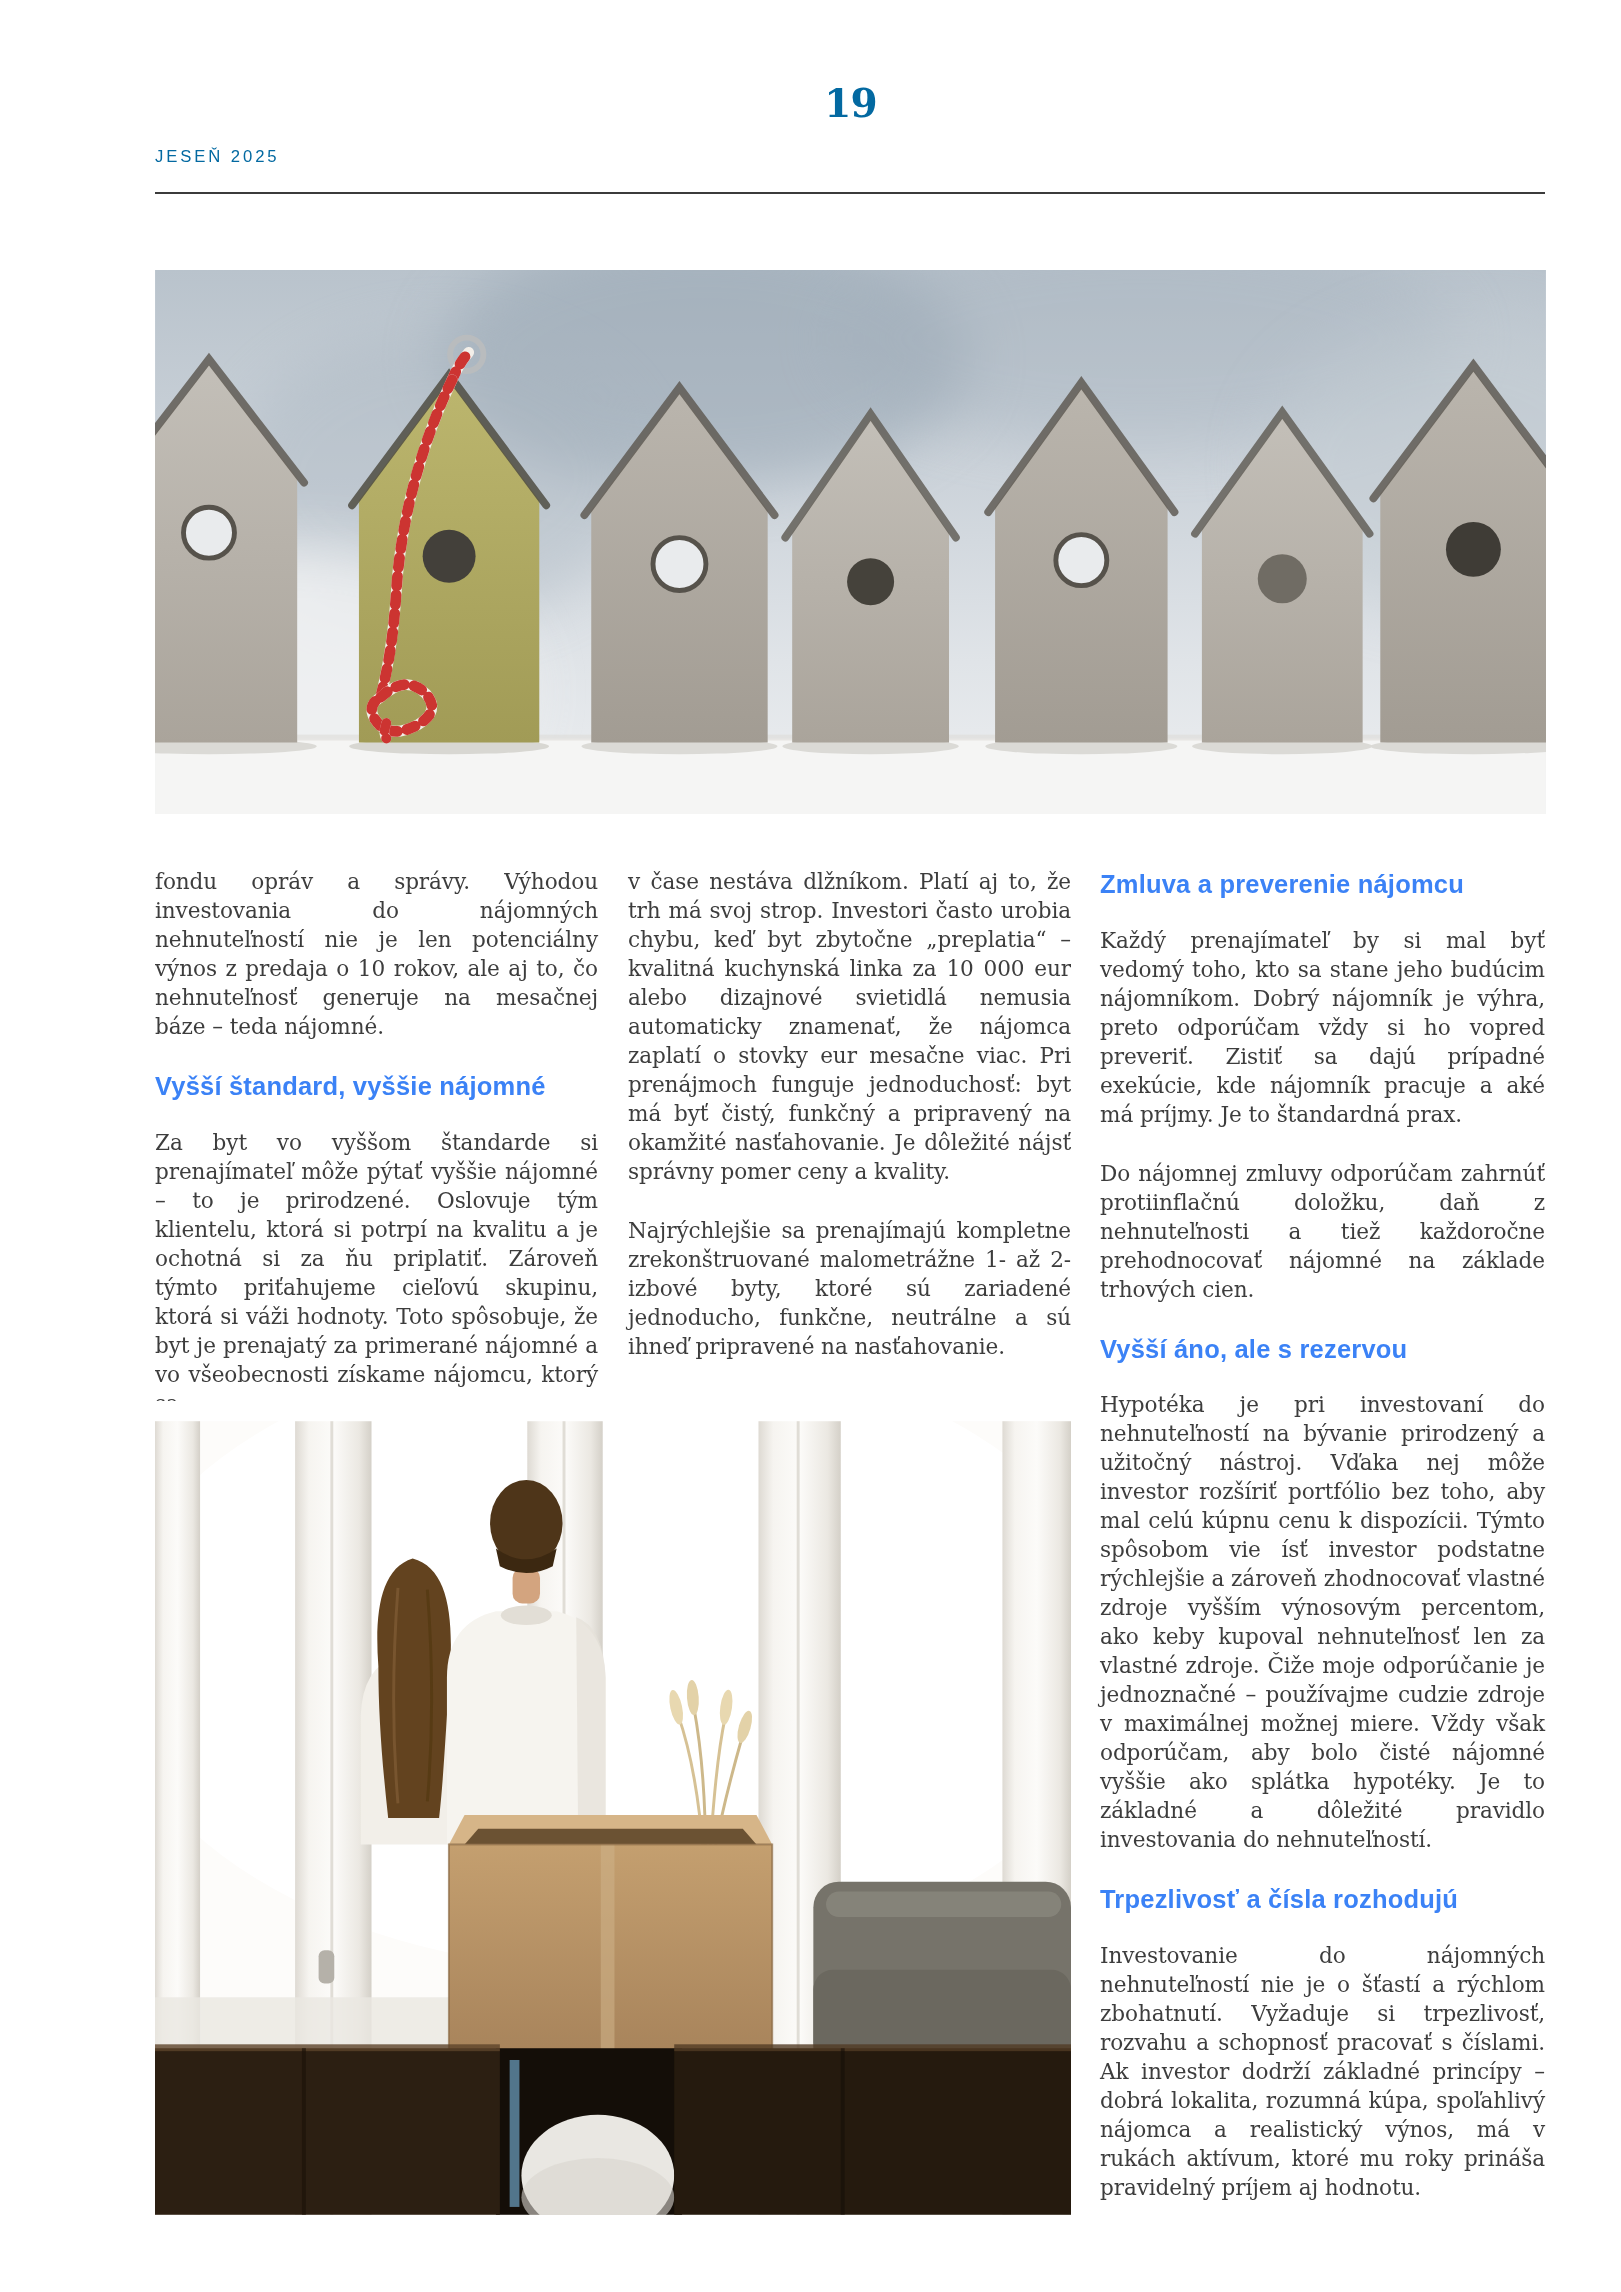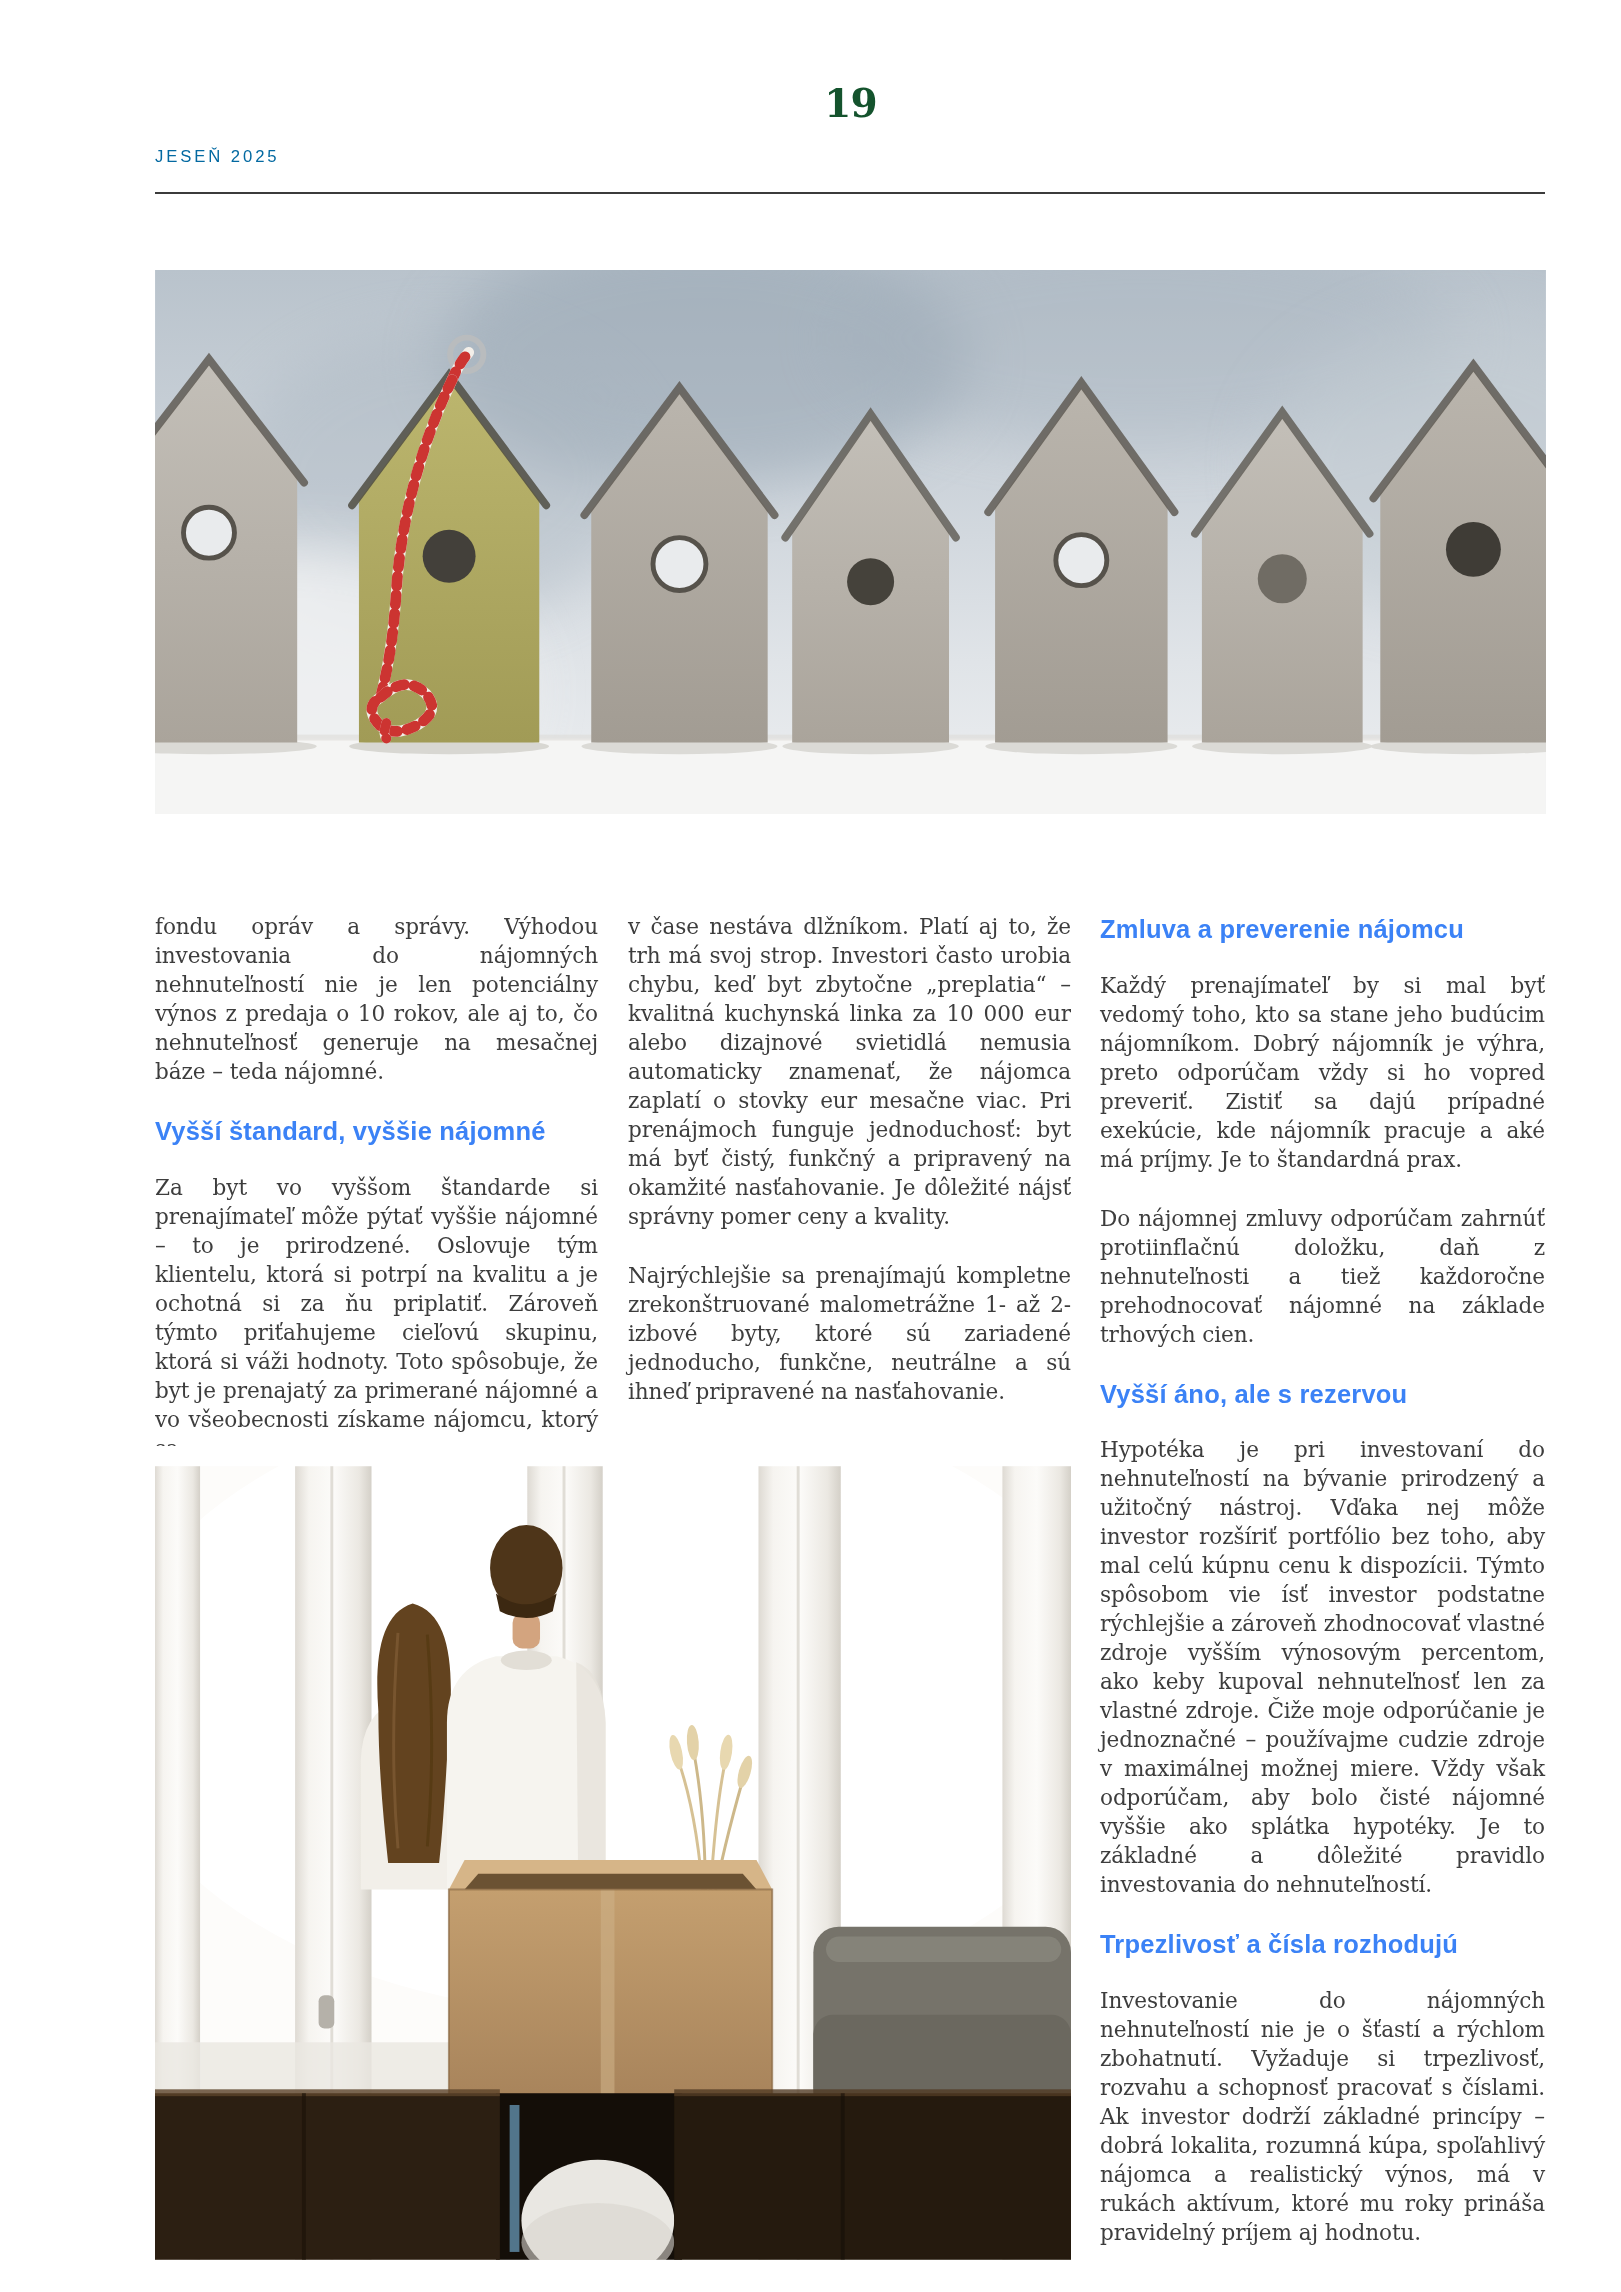--- a/index.html
+++ b/index.html
@@ -7,42 +7,42 @@
     position:relative;
     width:1621px;height:2293px;
     background:#ffffff;
     font-family:"DejaVu Serif", serif;
     overflow:hidden;
   }
   .pagenum{
     position:absolute;top:80px;left:155px;width:1391px;
     text-align:center;
     font-family:"DejaVu Serif", serif;
-    font-weight:bold;font-size:39px;color:#14532d;
+    font-weight:bold;font-size:39px;color:#0369a1;
     letter-spacing:-1px;
   }
   .issue{
     position:absolute;top:147px;left:155px;
     font-family:"Liberation Sans", sans-serif;
     font-size:16.7px;color:#0369a1;letter-spacing:2.9px;font-weight:normal;
   }
   .rule{
     position:absolute;top:192px;left:155px;width:1390px;height:2px;
     background:#3b3b3b;
   }
   figure{margin:0;padding:0;}
   .photo-houses{
     position:absolute;top:270px;left:155px;width:1391px;height:544px;
     overflow:hidden;
   }
   .photo-couple{
     width:916px;height:794px;overflow:hidden;margin-top:19.6px;
   }
   .content{
-    position:absolute;top:912px;left:155px;width:1391px;
+    position:absolute;top:867px;left:155px;width:1391px;
     display:grid;grid-template-columns:916px 445px;column-gap:29px;
   }
   .two-cols{
     display:grid;grid-template-columns:443px 443px;column-gap:30px;
     height:534px;overflow:hidden;
   }
   .col p{
     margin:0 0 30px 0;
     font-size:21.6px;line-height:29px;color:#3d3d3d;
     text-align:justify;text-justify:inter-word;

